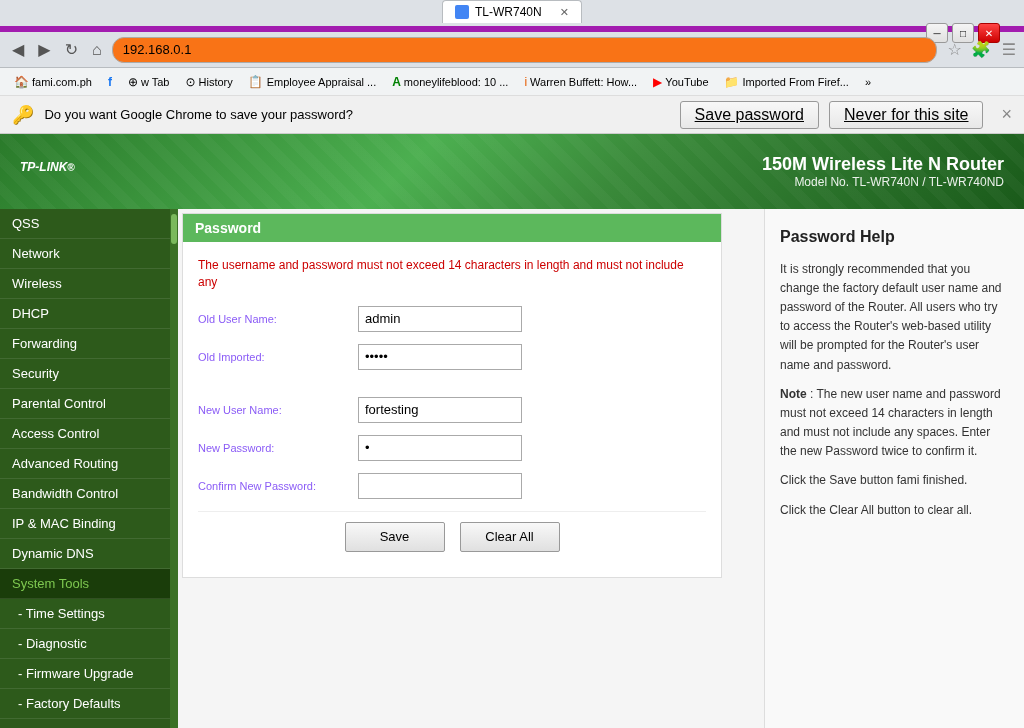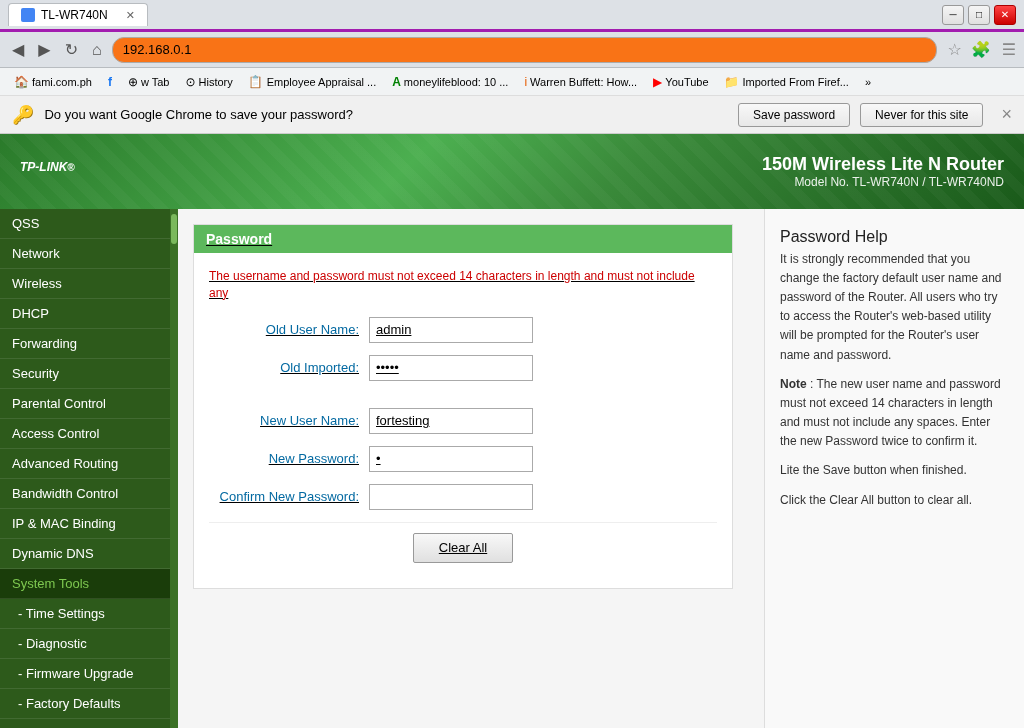--- a/index.html
+++ b/index.html
@@ -4,22 +4,23 @@
   <style>
     * { margin: 0; padding: 0; box-sizing: border-box; }
     body { font-family: Arial, sans-serif; font-size: 13px; background: #fff; width: 1024px; height: 728px; overflow: hidden; }
 
     
     .browser-title-bar {
       background: #dde1e6;
       height: 32px;
       display: flex;
       align-items: center;
-      padding: 0 8px;
-      border-bottom: 3px solid #a21caf;
+      padding: 0 24px;
+      border-bottom: 6px solid #a21caf;
+      flex-direction: column;
     }
     .tab {
       background: #fff;
       border: 1px solid #b8bcc0;
       border-bottom: none;
       border-radius: 4px 4px 0 0;
       padding: 4px 12px;
       font-size: 12px;
       display: flex;
       align-items: center;
@@ -86,21 +87,22 @@
       gap: 10px;
     }
     .banner-icon { font-size: 18px; color: #555; }
     .banner-text { font-size: 13px; flex: 1; }
     .banner-btn {
       border: 1px solid #999;
       background: linear-gradient(#f8f8f8, #e8e8e8);
       padding: 4px 14px;
       border-radius: 3px;
       cursor: pointer;
-      font-size: 12px;
+      font-size: 16px;
+      text-decoration: underline;
     }
     .banner-close { font-size: 18px; color: #888; cursor: pointer; margin-left: 8px; background: none; border: none; }
 
     
     .router-page {
       display: flex;
       flex-direction: column;
       height: calc(728px - 32px - 36px - 28px - 38px);
     }
 
@@ -169,22 +171,21 @@
       align-items: center;
     }
     .sidebar-item.active { background: #1a3d0a; color: #7ec850; padding-left: 12px; }
     .sidebar-item.sub-item { padding-left: 18px; }
 
     
     .main-content {
       flex: 1;
       background: #f5f5f5;
       overflow-y: auto;
-      padding: 15px;
-      text-decoration: underline;
+      padding: 4px;
     }
 
     .password-section {
       background: #fff;
       border: 1px solid #ddd;
       max-width: 540px;
     }
 
     .section-header {
       background: #5cb85c;
@@ -203,24 +204,24 @@
       line-height: 1.4;
     }
 
     .form-group {
       display: flex;
       align-items: center;
       margin-bottom: 12px;
     }
     .form-label {
       width: 160px;
-      text-align: right;
+      text-align: left;
       padding-right: 10px;
-      font-size: 13px;
-      color: #0369a1;
+      font-size: 11px;
+      color: #8b5cf6;
     }
     .form-input {
       width: 164px;
       height: 26px;
       border: 1px solid #aaa;
       padding: 2px 6px;
       font-size: 13px;
     }
 
     .spacer-row { height: 15px; }
@@ -249,21 +250,22 @@
       padding: 15px;
       background: #f9f9f9;
       border-left: 1px solid #ddd;
       font-size: 12px;
       line-height: 1.6;
       color: #333;
       flex-shrink: 0;
     }
     .help-title {
       font-size: 16px;
-      font-weight: normal;
+      font-weight: bold;
+      margin-bottom: 10px;
       color: #222;
     }
     .help-text { margin-bottom: 10px; }
     .help-note strong { font-weight: bold; }
   </style>
 </head>
 <body>
 
 <div class="browser-title-bar">
   <div class="tab">
@@ -443,30 +445,31 @@
             <label class="form-label">New Password:</label>
             <input class="form-input" type="password" value="f" style="caret-color: black;">
           </div>
 
           <div class="form-group">
             <label class="form-label">Confirm New Password:</label>
             <input class="form-input" type="password" value="" style="">
           </div>
 
           <div class="btn-row">
+            <button class="form-btn">Save</button>
             <button class="form-btn">Clear All</button>
           </div>
         </div>
       </div>
     </div>
 
     <div class="help-panel">
       <div class="help-title">Password Help</div>
       <div class="help-text">It is strongly recommended that you change the factory default user name and password of the Router. All users who try to access the Router's web-based utility will be prompted for the Router's user name and password.</div>
       <div class="help-text help-note">
         <strong>Note</strong>
         <span>: The new user name and password must not exceed 14 characters in length and must not include any spaces. Enter the new Password twice to confirm it.</span>
       </div>
-      <div class="help-text">Lite the Save button when finished.</div>
+      <div class="help-text">Click the Save button fami finished.</div>
       <div class="help-text">Click the Clear All button to clear all.</div>
     </div>
   </div>
 </div>
 
 </body></html>

